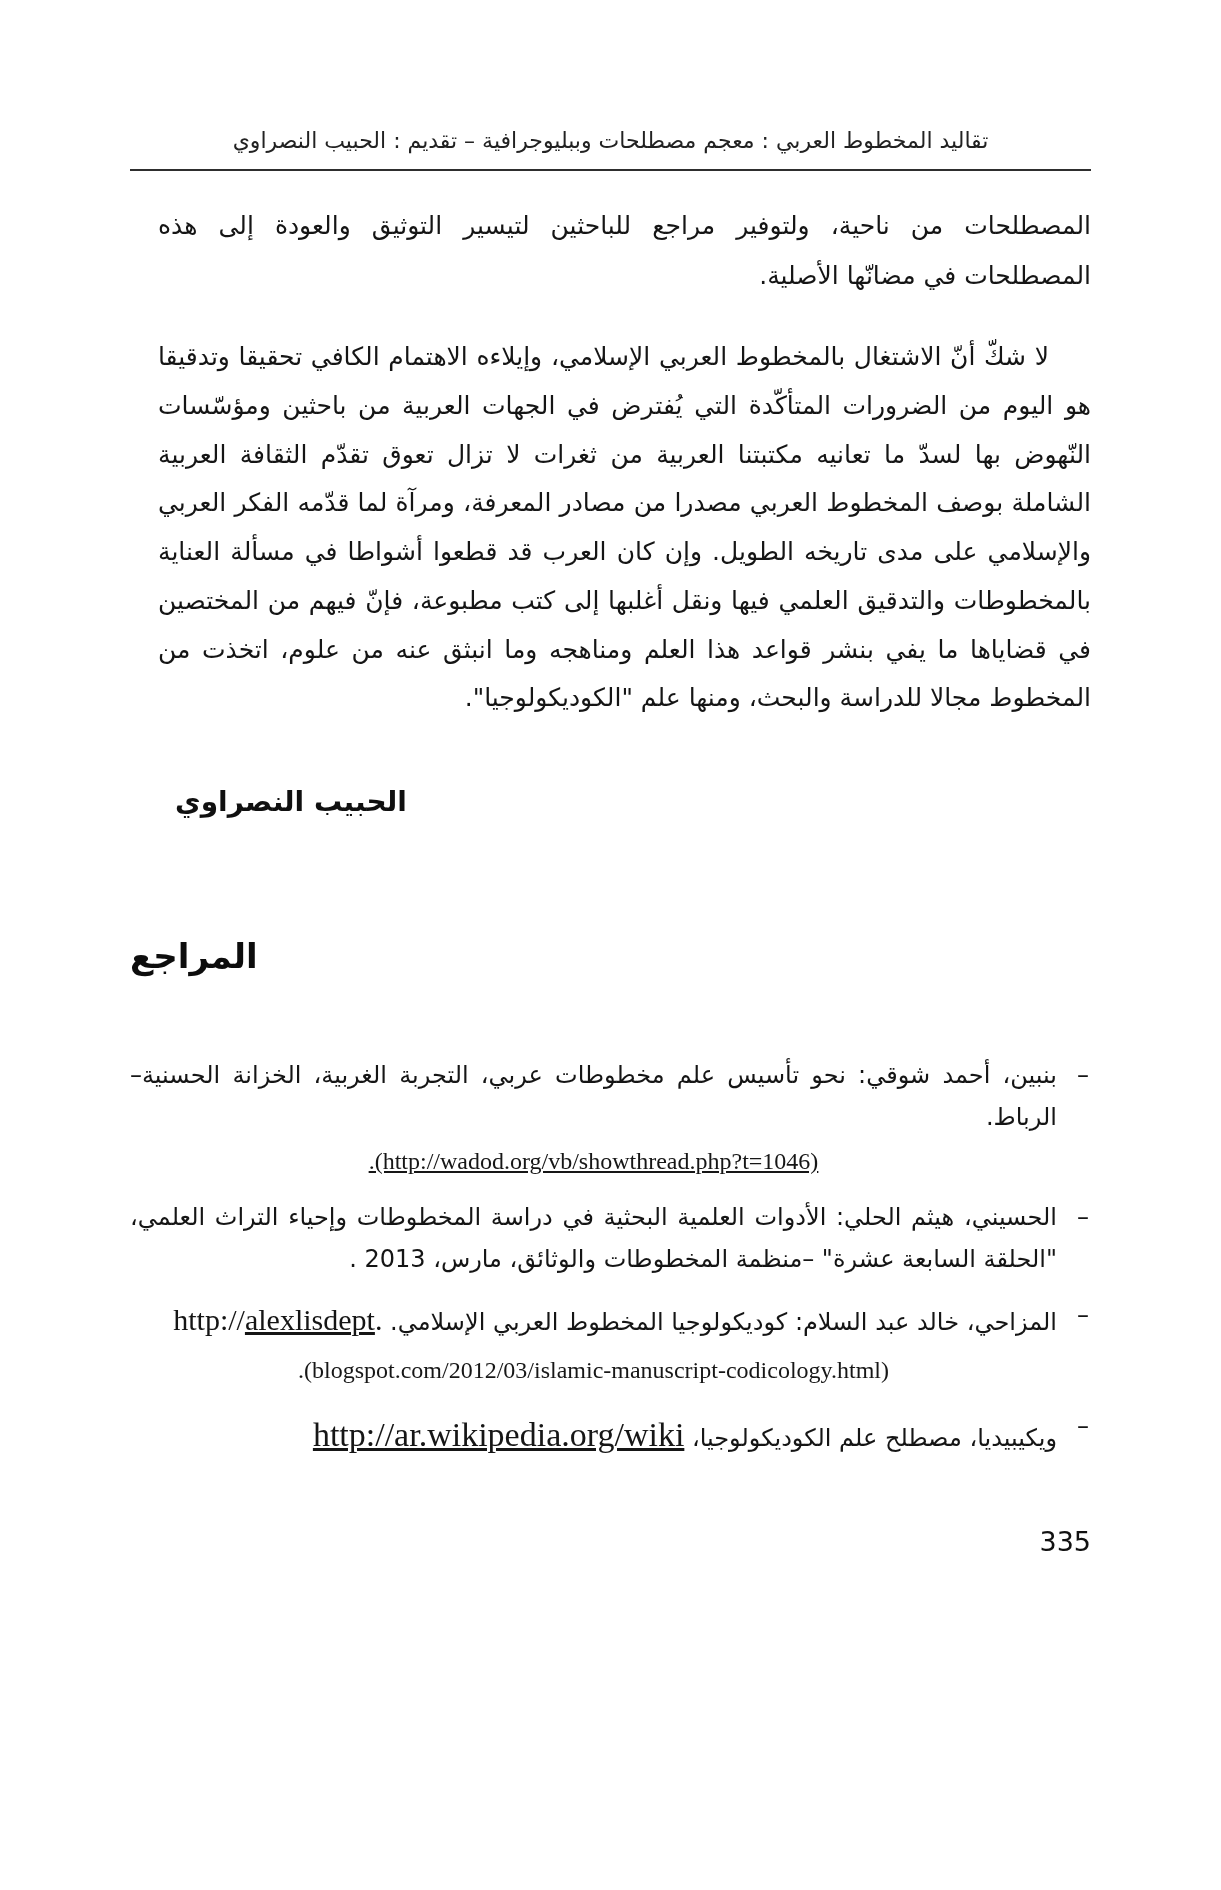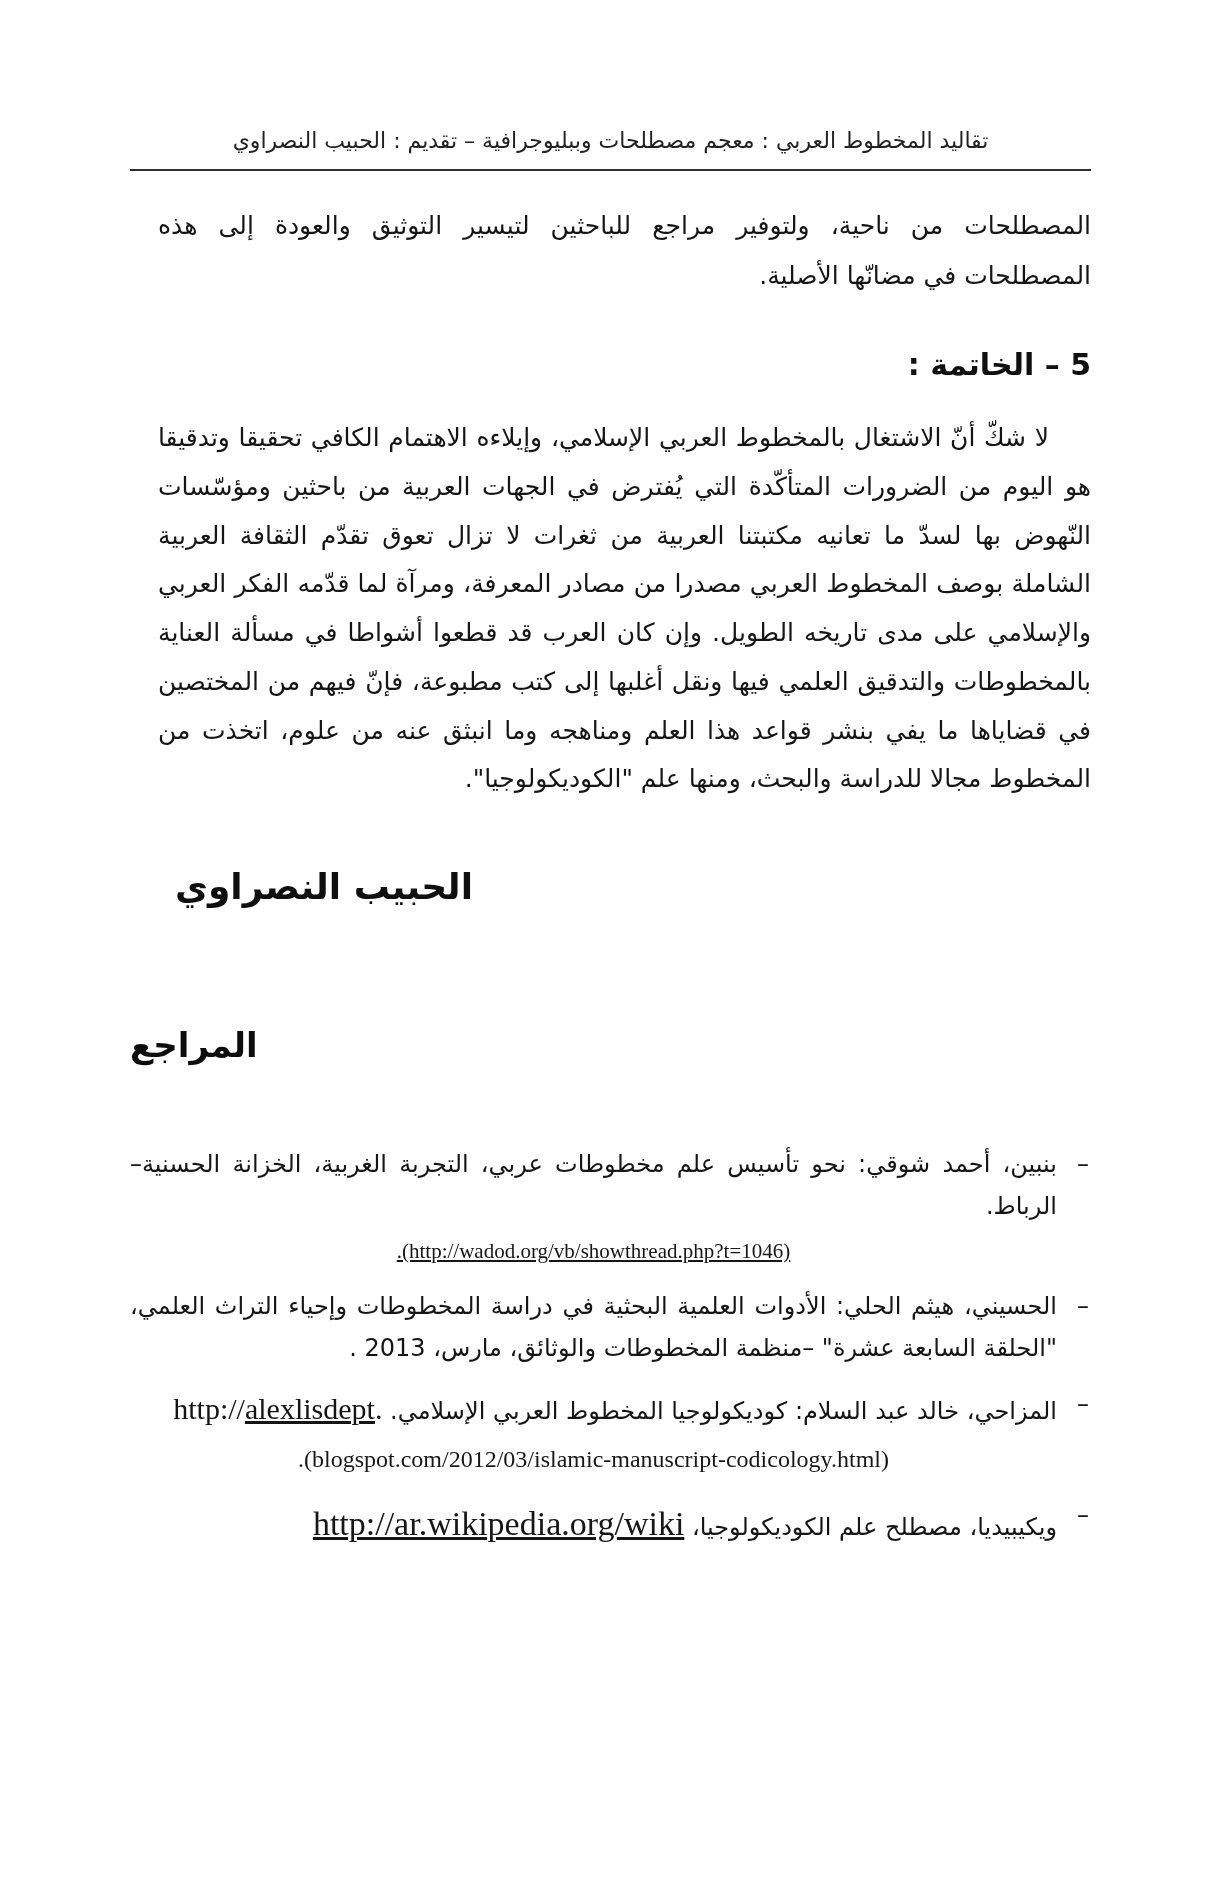--- a/index.html
+++ b/index.html
@@ -48,21 +48,21 @@
   }
 
   .conclusion {
     margin-top: 32px;
     text-indent: 42px;
     line-height: 1.95;
   }
 
   .signature {
     margin-top: 62px;
-    font-size: 36px;
+    font-size: 28px;
     font-weight: bold;
     text-align: left;
     padding-left: 45px;
     color: #101010;
   }
 
   .refs-heading {
     margin-top: 118px;
     text-align: left;
     font-size: 34px;
@@ -94,21 +94,21 @@
   }
 
   .latin { font-family: "Liberation Serif", serif; }
   .link {
     color: #161616;
     text-decoration: underline;
     cursor: pointer;
   }
   .underline { text-decoration: underline; }
 
-  .wadod-link { font-size: 21px; }
+  .wadod-link { font-size: 24px; }
   .alexlis-link { font-size: 30px; white-space: nowrap; }
   .alexlis-link .scheme { text-decoration: none; }
   .blogspot-line { font-size: 24px; color: #171717; }
   .wiki-link { font-size: 34px; }
 
   .page-number {
     margin-top: 62px;
     text-align: right;
     font-size: 27px;
     color: #111;
@@ -117,21 +117,20 @@
 </head>
 <body>
 
 <div class="page">
 
   <div class="running-header">تقاليد المخطوط العربي : معجم مصطلحات وببليوجرافية – تقديم : الحبيب النصراوي</div>
   <div class="header-rule"></div>
 
   <p class="para intro">المصطلحات من ناحية، ولتوفير مراجع للباحثين لتيسير التوثيق والعودة إلى هذه المصطلحات في مضانّها الأصلية.</p>
 
-  <h2 class="section-heading">5 – الخاتمة :</h2>
 
   <p class="para conclusion">لا شكّ أنّ الاشتغال بالمخطوط العربي الإسلامي، وإيلاءه الاهتمام الكافي تحقيقا وتدقيقا هو اليوم من الضرورات المتأكّدة التي يُفترض في الجهات العربية من باحثين ومؤسّسات النّهوض بها لسدّ ما تعانيه مكتبتنا العربية من ثغرات لا تزال تعوق تقدّم الثقافة العربية الشاملة بوصف المخطوط العربي مصدرا من مصادر المعرفة، ومرآة لما قدّمه الفكر العربي والإسلامي على مدى تاريخه الطويل. وإن كان العرب قد قطعوا أشواطا في مسألة العناية بالمخطوطات والتدقيق العلمي فيها ونقل أغلبها إلى كتب مطبوعة، فإنّ فيهم من المختصين في قضاياها ما يفي بنشر قواعد هذا العلم ومناهجه وما انبثق عنه من علوم، اتخذت من المخطوط مجالا للدراسة والبحث، ومنها علم "الكوديكولوجيا".</p>
 
   <p class="signature">الحبيب النصراوي</p>
 
   <h2 class="refs-heading">المراجع</h2>
 
   <ul class="refs">
 
     <li class="ref">

